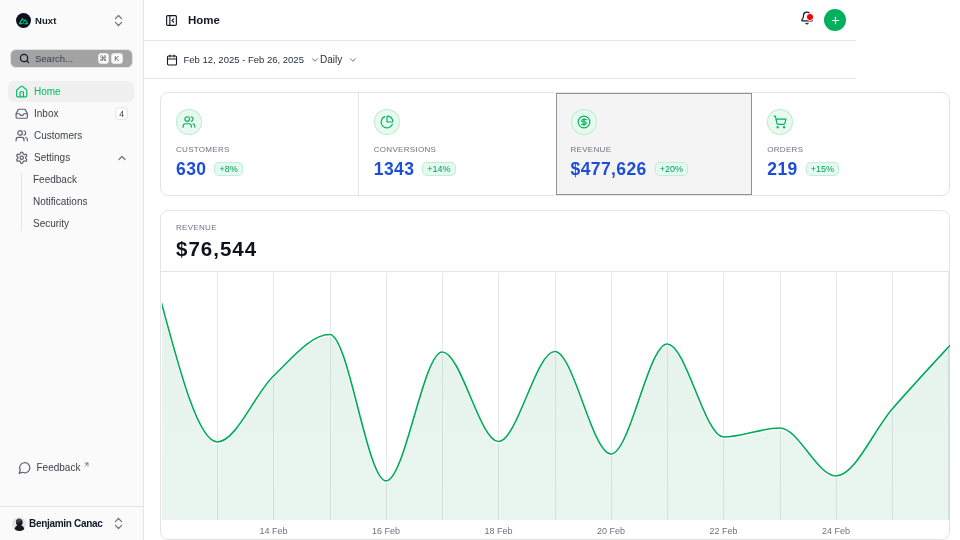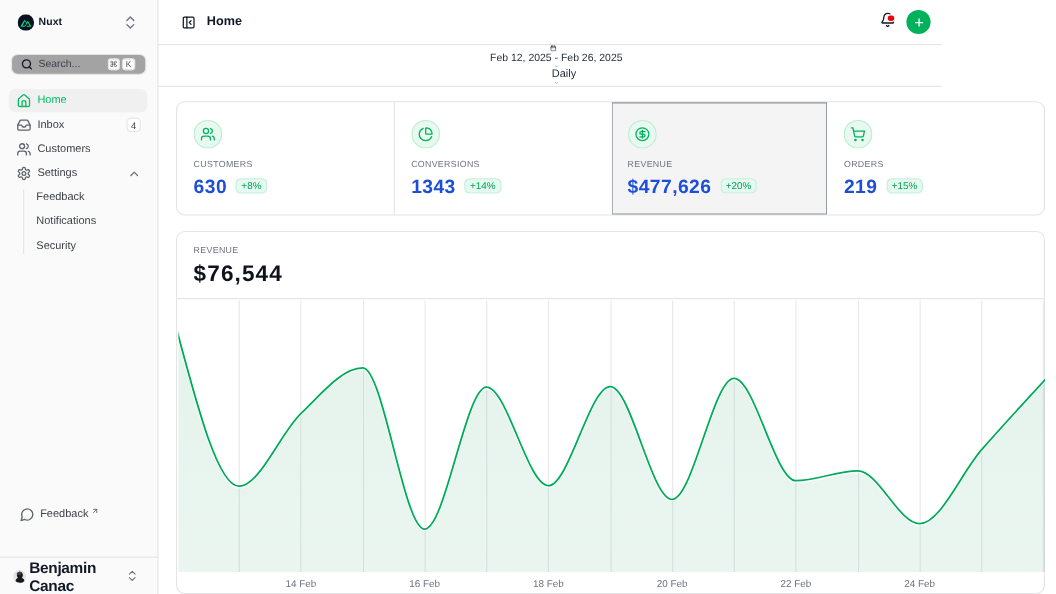--- a/index.html
+++ b/index.html
@@ -29,35 +29,35 @@
 .badge4{margin-left:auto;font-size:8.5px;color:#374151;border:1px solid #e4e4e7;background:#fff;
  border-radius:4px;width:13px;height:13px;display:flex;align-items:center;justify-content:center;font-weight:500;}
 .sub{position:relative;padding-left:21px;}
 .sub:before{content:"";position:absolute;left:13px;top:3px;bottom:3px;width:1px;background:#e4e4e7;}
 .sub .item{padding:0 4px;margin-bottom:1px;}
 .sbottom{position:absolute;top:457px;left:8px;right:9px;}
 .sbottom .item{padding-left:9.5px;}
 .ext{position:relative;top:-3.5px;margin-left:2.5px;color:#565b63;display:inline-flex;}
 .userdiv{position:absolute;top:506px;left:0;right:0;border-top:1px solid #e4e4e7;}
 .userrow{position:absolute;top:507px;left:12px;right:17px;height:33px;display:flex;align-items:center;}
-.uname{font-size:14px;font-weight:700;letter-spacing:-.3px;margin-left:3px;color:#111827;}
+.uname{font-size:10px;font-weight:700;letter-spacing:-.3px;margin-left:3px;color:#111827;}
 
 main{position:absolute;left:144px;top:0;right:0;bottom:0;}
 header{height:41px;border-bottom:1px solid #e4e4e7;display:flex;align-items:center;padding:0 10px 0 21px;}
 header .ttl{font-size:11.5px;font-weight:700;margin-left:10px;color:#111827;}
 .hicons{margin-left:auto;display:flex;align-items:center;}
 .bellwrap{position:relative;margin-right:10px;color:#111827;}
 .reddot{position:absolute;top:2.2px;right:0.2px;width:5.5px;height:5.5px;background:#f40009;
  border:1.4px solid #fff;border-radius:50%;box-sizing:content-box;}
 .plusbtn{width:22px;height:22px;border-radius:50%;background:#00b15c;display:flex;
  align-items:center;justify-content:center;color:#fff;}
-.toolbar{box-sizing:content-box;height:37px;border-bottom:1px solid #e4e4e7;display:flex;align-items:center;padding:0 16px 0 21.5px;color:#111827;flex-direction:column;}
+.toolbar{box-sizing:content-box;height:37px;border-bottom:1px solid #e4e4e7;display:flex;align-items:center;padding:0 16px 0 21.5px;color:#111827;}
 .toolbar .dtxt{font-size:9.5px;font-weight:500;margin-left:6px;color:#1f2937;}
 .chev{color:#6d7280;margin-left:6px;}
-.daily{font-size:10px;font-weight:500;margin-left:20px;color:#1f2937;}
+.daily{font-size:10px;font-weight:500;color:#1f2937;}
 
 .stats{position:absolute;left:16px;top:92px;width:790px;height:104px;background:#fff;
  border:1px solid #e4e4e7;border-radius:8px;display:flex;}
 .stat{flex:1;border-right:1px solid #e4e4e7;padding:16px 14px 0 15px;position:relative;}
 .stat:nth-child(2){border-right:none;}
 .stat:last-child{border-right:none;}
 .stat.sel{background:#f4f4f5;box-shadow:inset 0 0 0 1px #8d929c;border-right:none;}
 .iconcirc{width:26px;height:26px;border-radius:50%;background:#e8f9f0;
  box-shadow:inset 0 0 0 1px #bbeed4;display:flex;align-items:center;justify-content:center;color:#00b35d;}
 .slabel{font-size:8px;color:#6d7280;letter-spacing:.3px;margin-top:9.5px;font-weight:500;}

